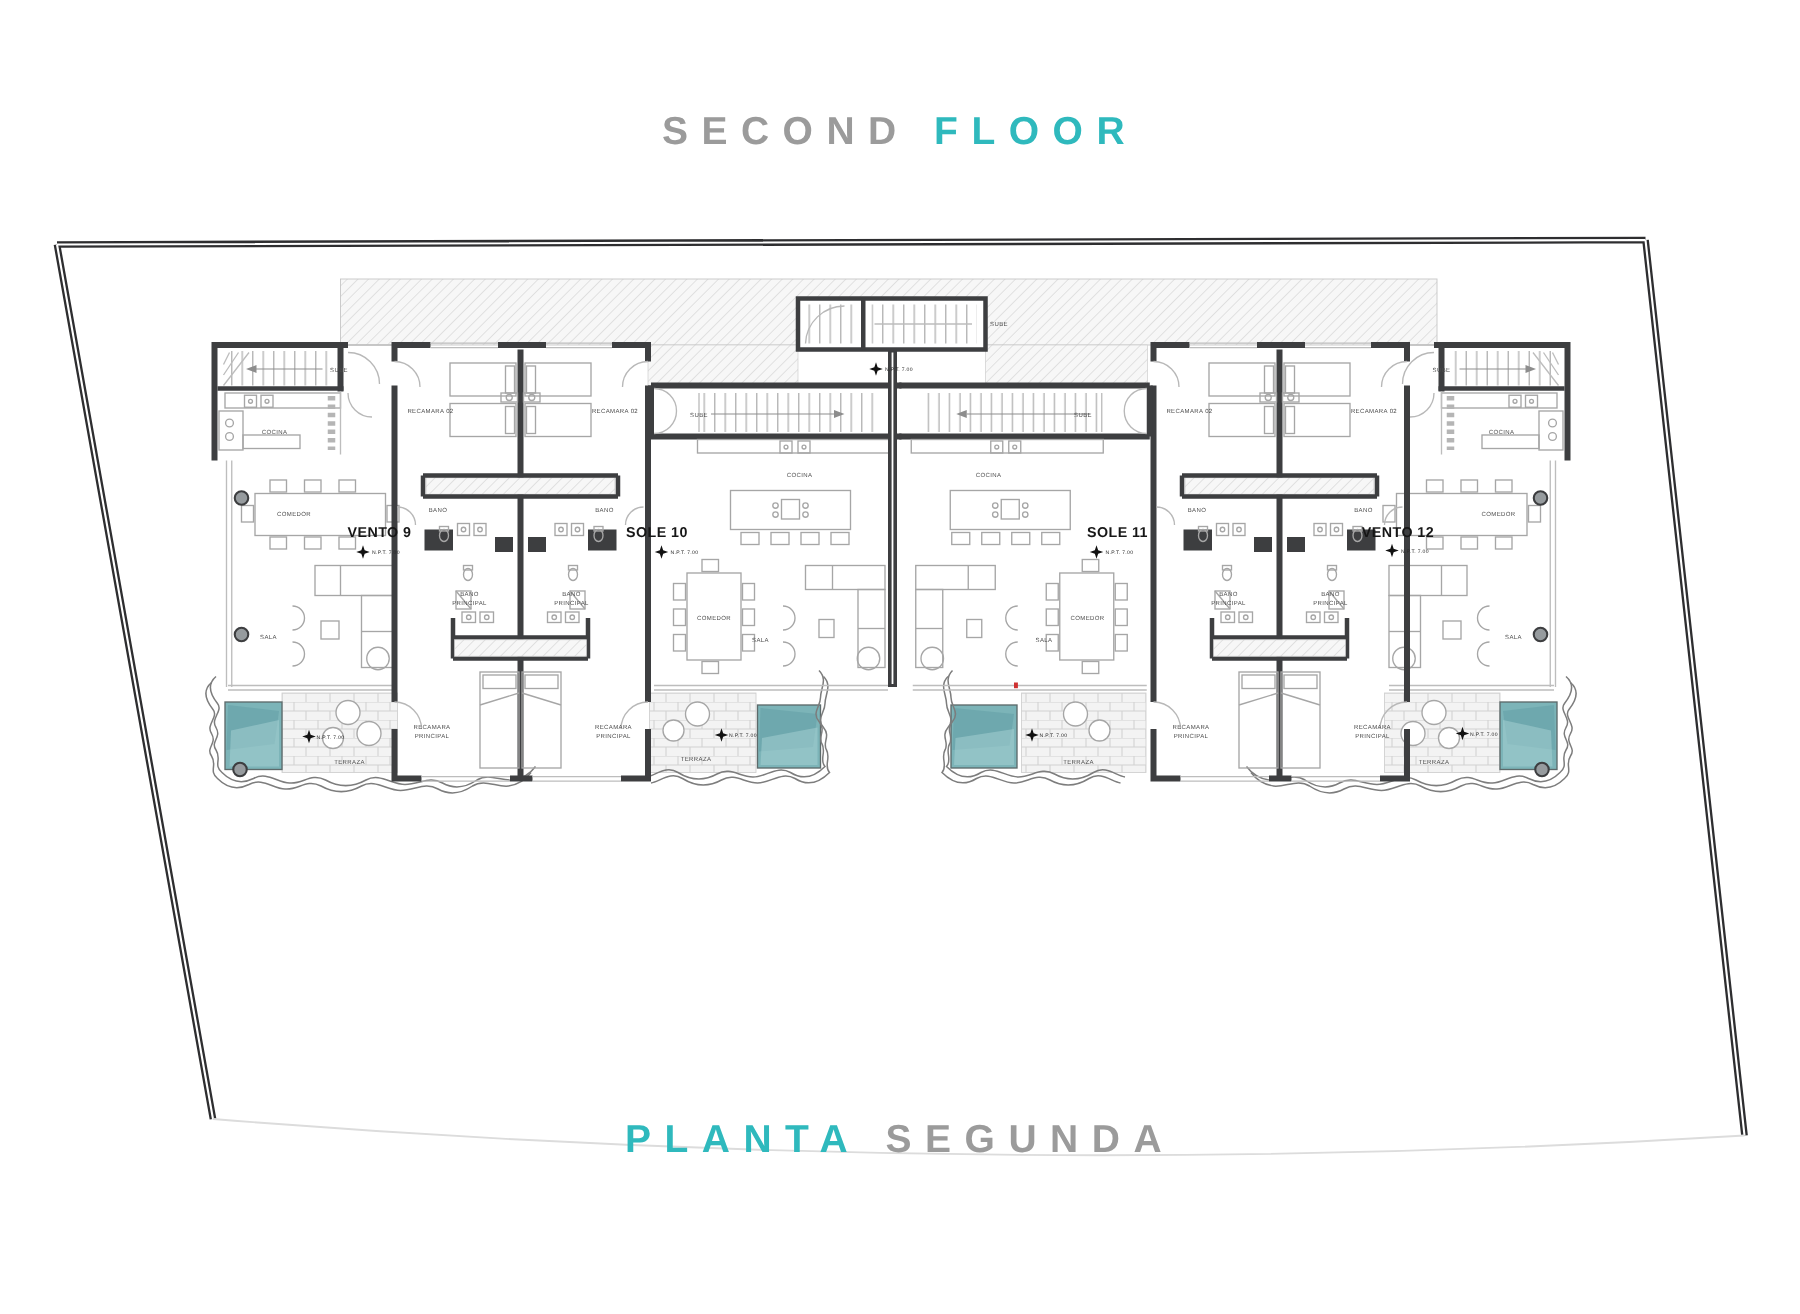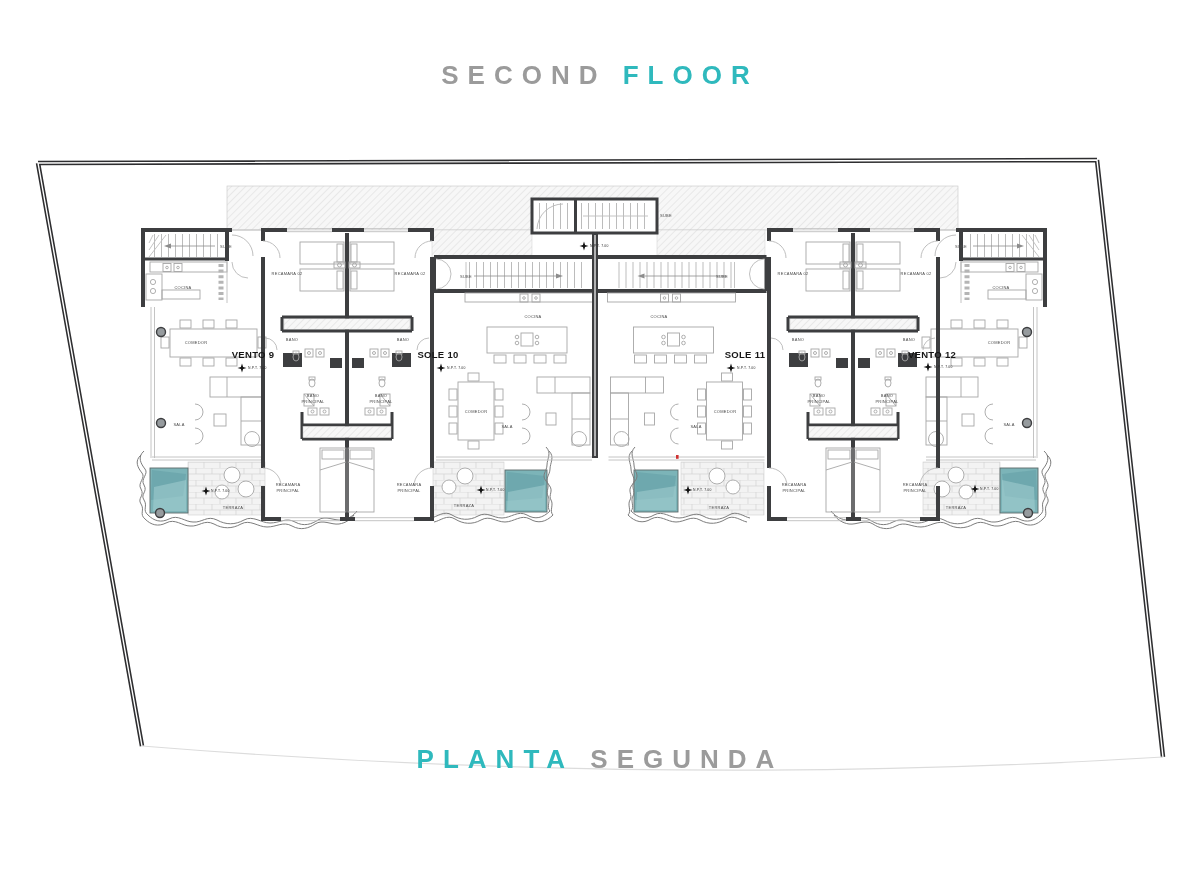--- a/index.html
+++ b/index.html
@@ -1,20 +1,20 @@
 <!DOCTYPE html>
 <html><head>
 <meta charset="utf-8">
 <style>
   html,body{margin:0;padding:0;background:#fff;}
   .stage{position:relative;width:1200px;height:876px;background:#fff;overflow:hidden;
          font-family:"Liberation Sans",sans-serif;}
   .title{position:absolute;left:0;width:100%;text-align:center;font-size:26px;font-weight:700;
          letter-spacing:9px;white-space:nowrap;}
-  .title-top{top:60px;}
+  .title-top{top:72px;}
   .title-bottom{top:744px;}
   .t-gray{color:#9b9b9b;}
   .t-accent{color:#2fb9bd;}
   .plan{position:absolute;left:0;top:0;}
   
   .wall{stroke:#3d3e40;fill:none;}
   .w4{stroke-width:4;}
   .w3{stroke-width:3;}
   .w6{stroke-width:6;}
   .thin{stroke:#bdbdbd;stroke-width:0.9;fill:none;}

